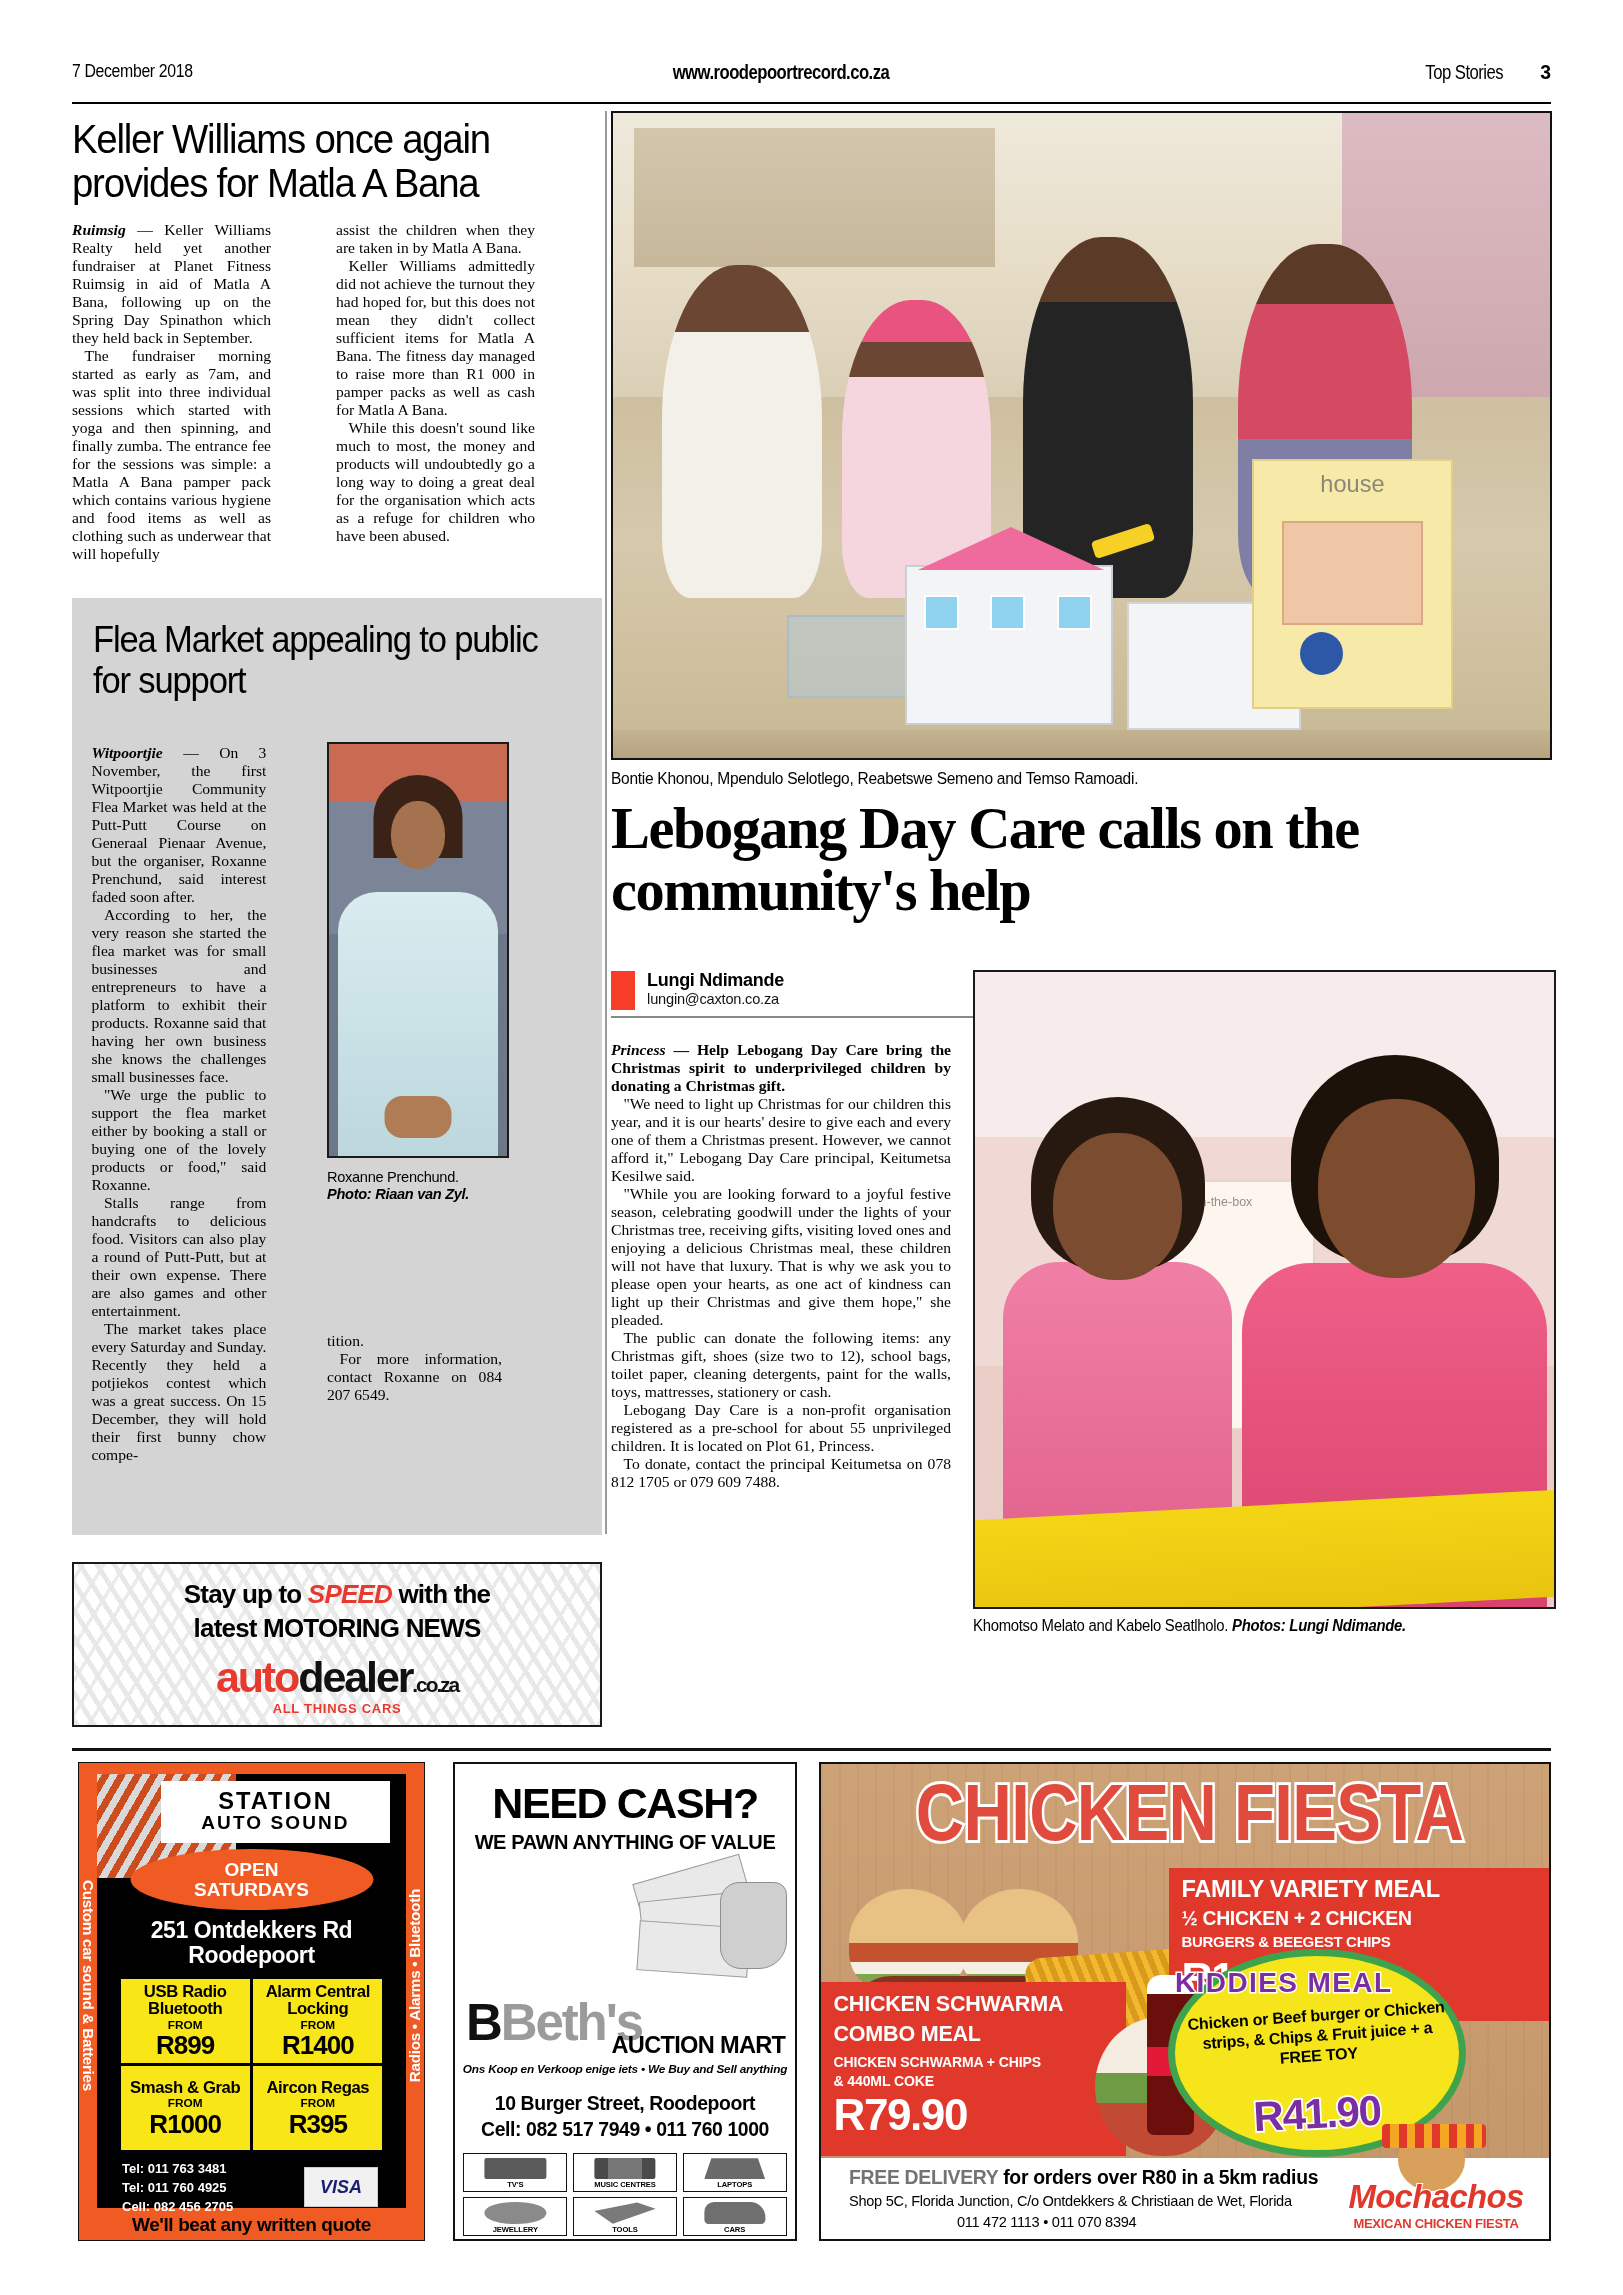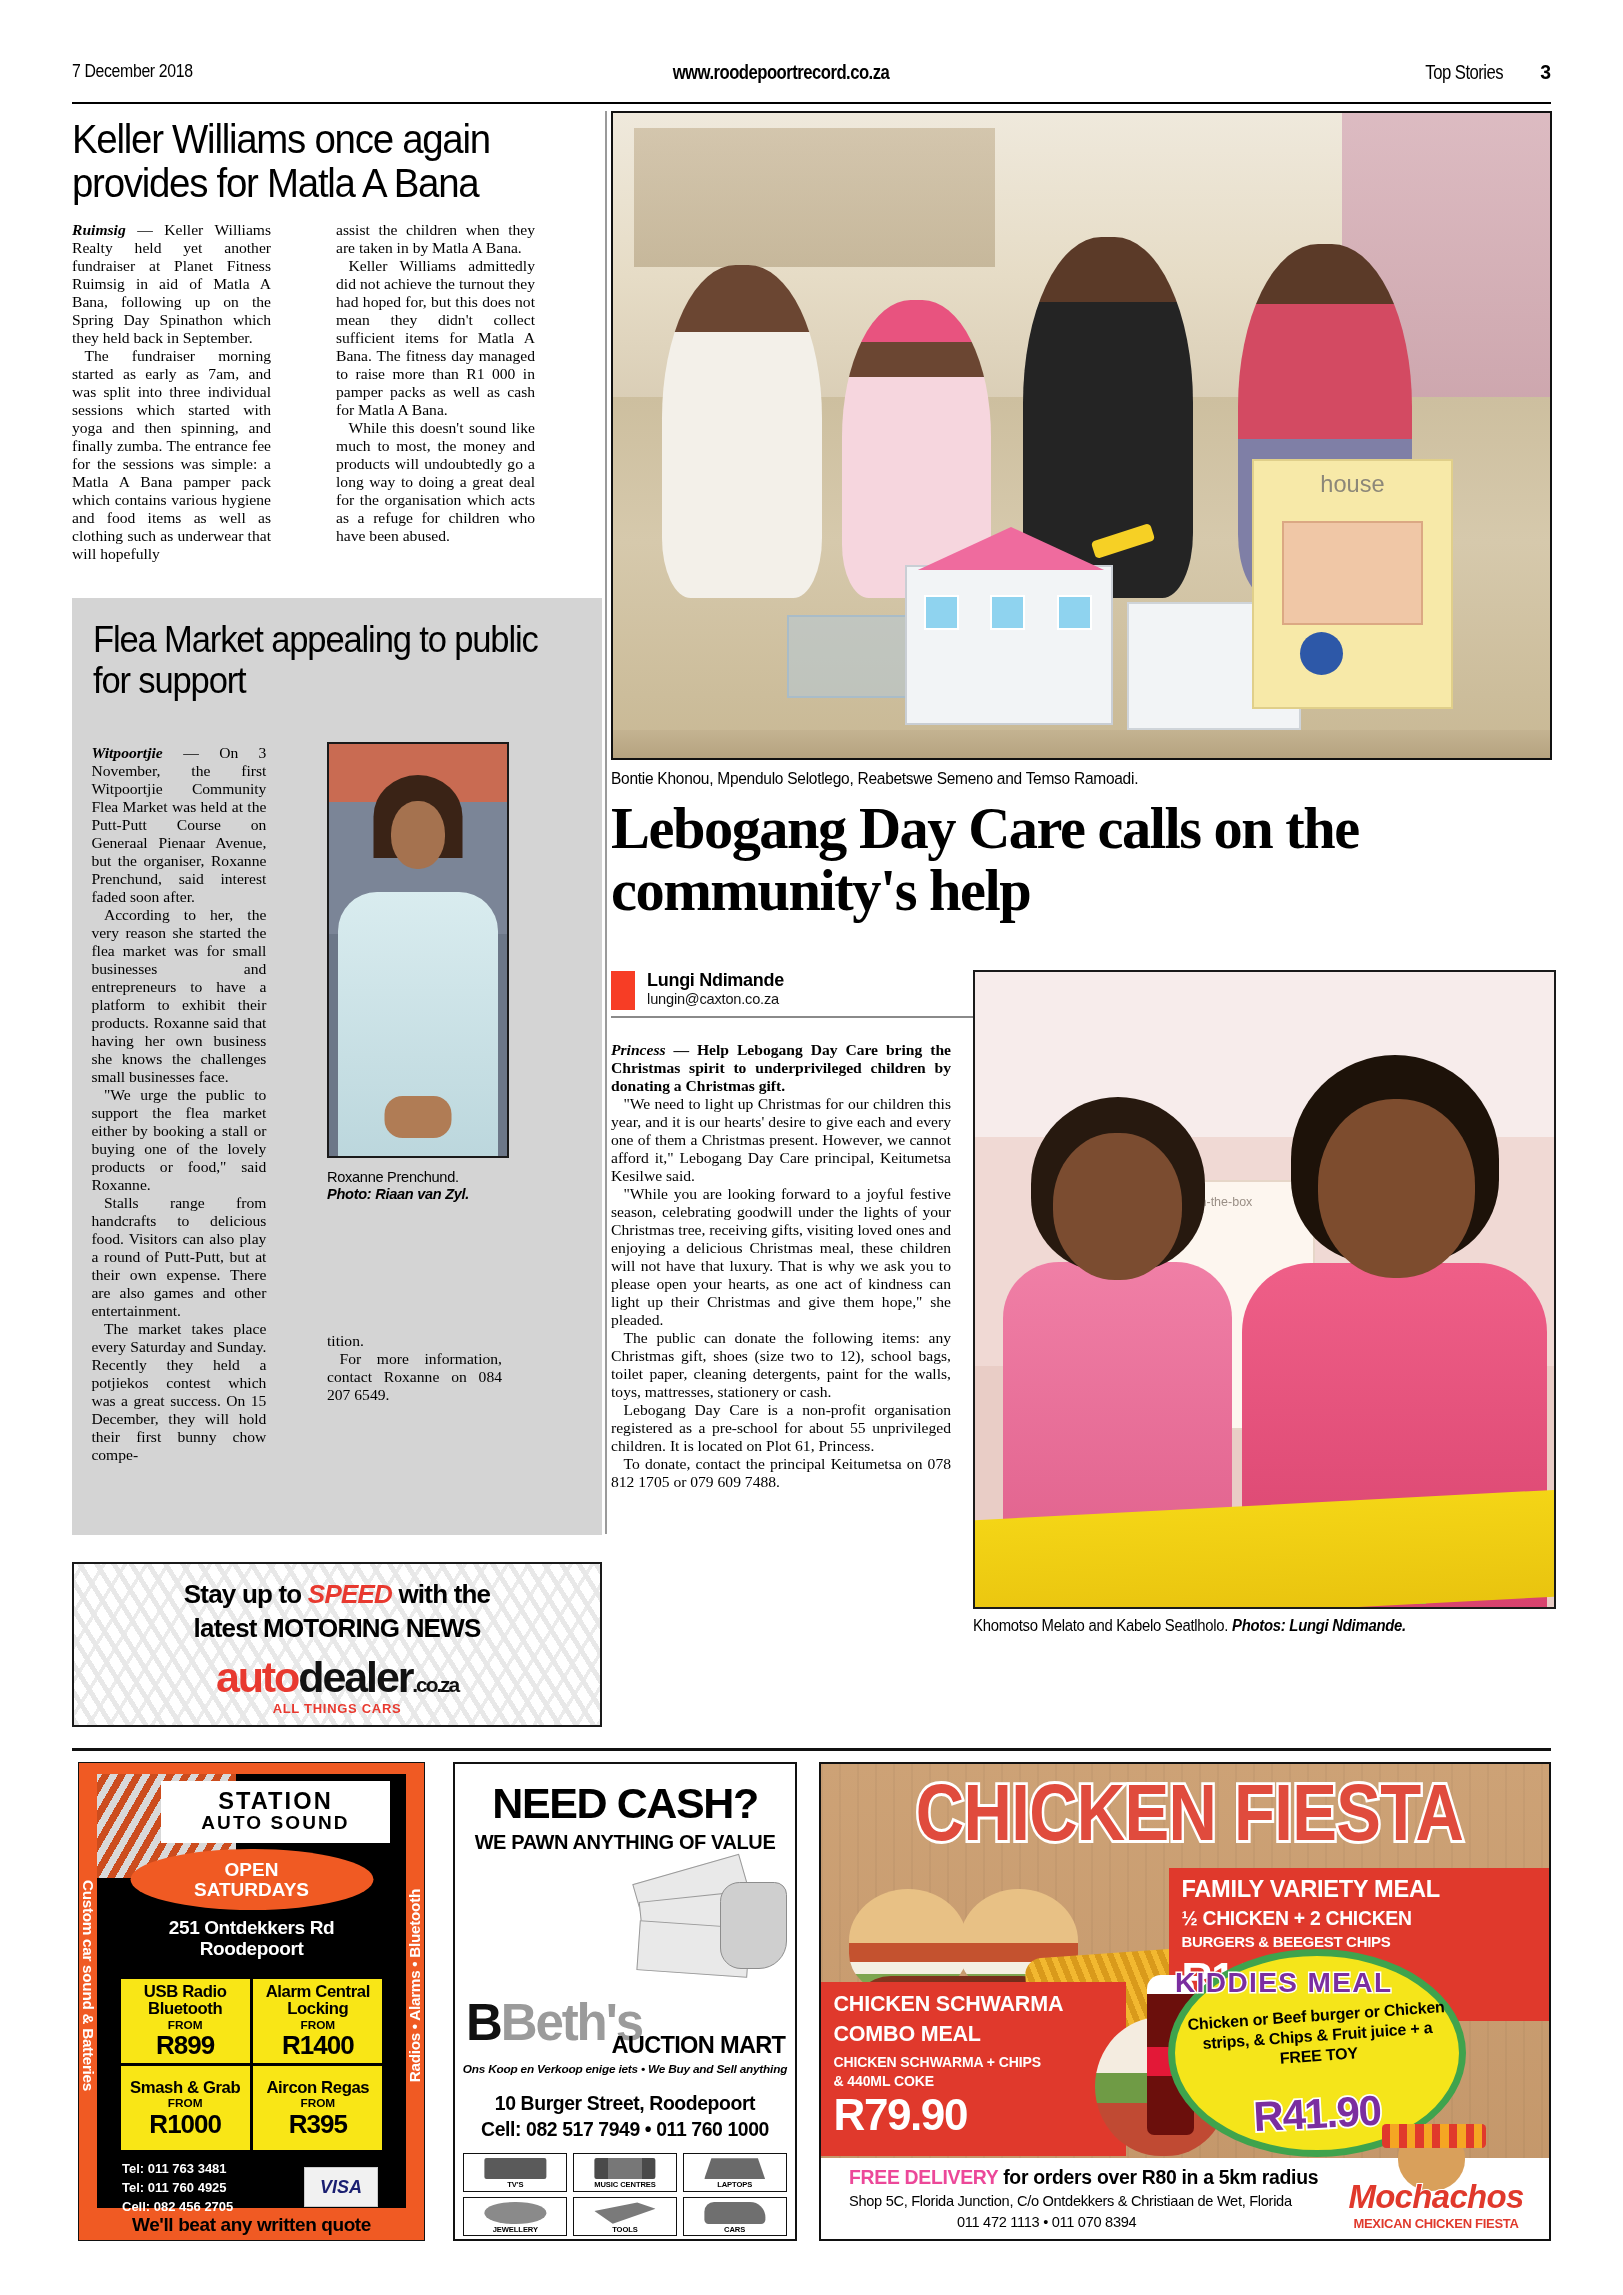--- a/index.html
+++ b/index.html
@@ -226,21 +226,21 @@
   #ad-station .logobox .t1 { font-family:"Liberation Sans", sans-serif; font-weight:700; font-size:23.6px;
       letter-spacing:2.1px; line-height:1; }
   #ad-station .logobox .t2 { font-family:"Liberation Sans", sans-serif; font-weight:700; font-size:19px;
       letter-spacing:2.1px; line-height:1.1; }
   #ad-station .oval { position:absolute; left:50%; top:75px; transform:translateX(-50%);
       width:243px; height:61px; background:#f05a23; border-radius:50%;
       display:flex; flex-direction:column; align-items:center; justify-content:center;text-align:right; }
   #ad-station .oval span { font-family:"Liberation Sans", sans-serif; font-weight:700; font-size:19px;
       color:#fff; line-height:1.05; }
   #ad-station .addr { position:absolute; left:0; right:0; top:144px; text-align:center; color:#fff;
-      font-family:"Liberation Sans", sans-serif; font-weight:700; font-size:19px; line-height:1.1; letter-spacing:-0.4px; }
+      font-family:"Liberation Sans", sans-serif; font-weight:700; font-size:23px; line-height:1.1; letter-spacing:-0.4px; }
   #ad-station .grid4 { position:absolute; left:23.6px; right:23.6px; top:205px; height:171px;
       display:grid; grid-template-columns:1fr 1fr; grid-template-rows:1fr 1fr; gap:3.5px; }
   #ad-station .cell { background:#f9e616; display:flex; flex-direction:column; align-items:center;
       justify-content:center; padding:1.4px; }
   #ad-station .cell .n  { font-family:"Liberation Sans", sans-serif; font-weight:700; font-size:16.7px;
       line-height:1.0; text-align:center; letter-spacing:-0.4px; }
   #ad-station .cell .f  { font-family:"Liberation Sans", sans-serif; font-weight:700; font-size:11.8px; line-height:1.2; }
   #ad-station .cell .p  { font-family:"Liberation Sans", sans-serif; font-weight:700; font-size:26px;
       line-height:1.0; letter-spacing:-1px; }
   #ad-station .phones { position:absolute; left:25px; top:386px; color:#fff;
@@ -351,21 +351,21 @@
       -webkit-text-stroke:2.8px #fff; paint-order:stroke fill; letter-spacing:1.4px; }
   #ad-chicken .kiddies .kd { position:absolute; left:12.5px; right:12.5px; top:50px; text-align:center;
       font-family:"Liberation Sans", sans-serif; font-weight:700; font-size:16px; line-height:1.25;
       letter-spacing:-0.2px; transform:rotate(-4deg); }
   #ad-chicken .kiddies .kp { position:absolute; left:0; right:0; bottom:12.5px; text-align:center;
       font-family:"Liberation Sans", sans-serif; font-weight:700; font-size:42px; color:#7b2ea0;
       -webkit-text-stroke:3.5px #fff; paint-order:stroke fill; letter-spacing:-1.4px; transform:rotate(-3deg); }
   #ad-chicken .footer { position:absolute; left:0; right:0; bottom:0; height:81px; background:#fff; }
   #ad-chicken .footer .f1 { position:absolute; left:28px; top:8.3px;
       font-family:"Liberation Sans", sans-serif; font-weight:700; font-size:19.4px; letter-spacing:-0.3px; }
-  #ad-chicken .footer .f1 .red { color:#ec4899;margin-top:12px; }
+  #ad-chicken .footer .f1 .red { color:#737373;margin-top:12px; }
   #ad-chicken .footer .f2 { position:absolute; left:28px; top:35px;
       font-family:"Liberation Sans", sans-serif; font-size:14.6px; letter-spacing:-0.3px; }
   #ad-chicken .footer .f3 { position:absolute; left:136px; top:56px;
       font-family:"Liberation Sans", sans-serif; font-size:14.6px; letter-spacing:-0.3px; }
   #ad-chicken .mocha { position:absolute; right:12.5px; bottom:1.4px; width:201px; height:104px; }
   #ad-chicken .mocha .mhead { position:absolute; left:62px; top:-4.2px; width:67px; height:62px;
       background:#d9a05b; border-radius:46% 46% 50% 50%; }
   #ad-chicken .mocha .mband { position:absolute; left:46px; top:-9.7px; width:104px; height:23.6px;
       background:repeating-linear-gradient(90deg,#e0392c 0 8.3px,#f5a623 8.3px 16.7px); border-radius:4.2px; }
   #ad-chicken .mocha .mname { position:absolute; left:0; right:0; bottom:22px; text-align:center;

